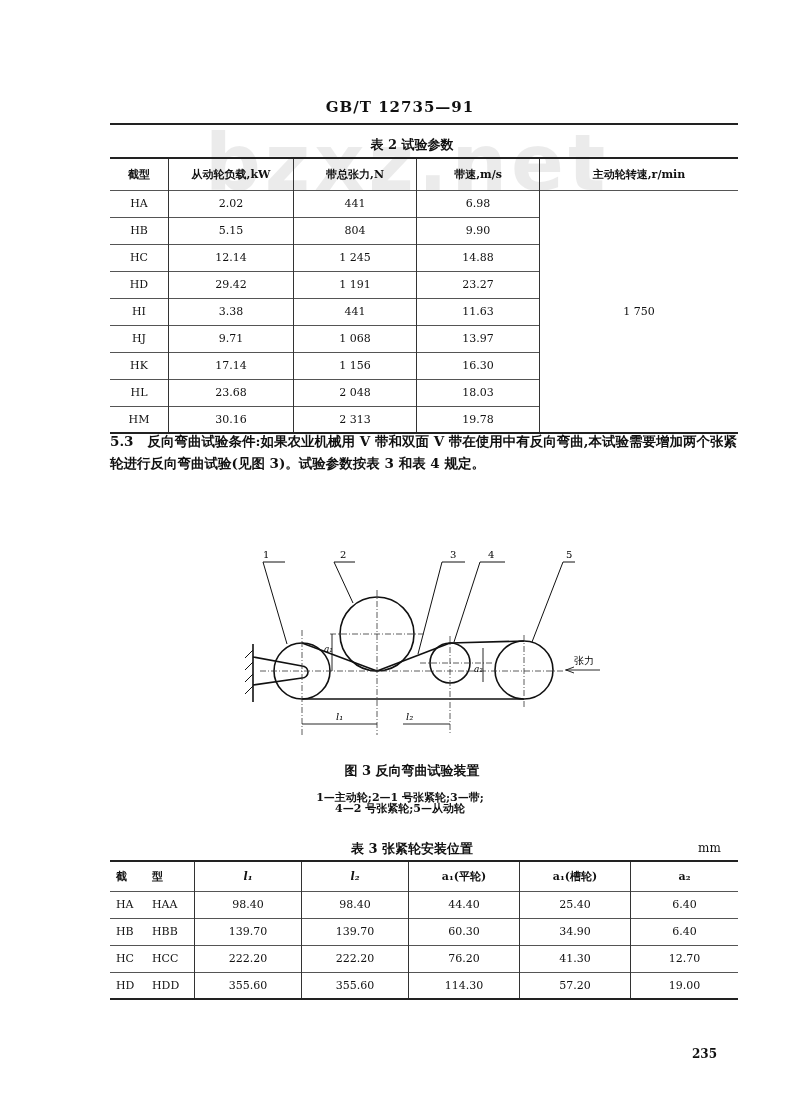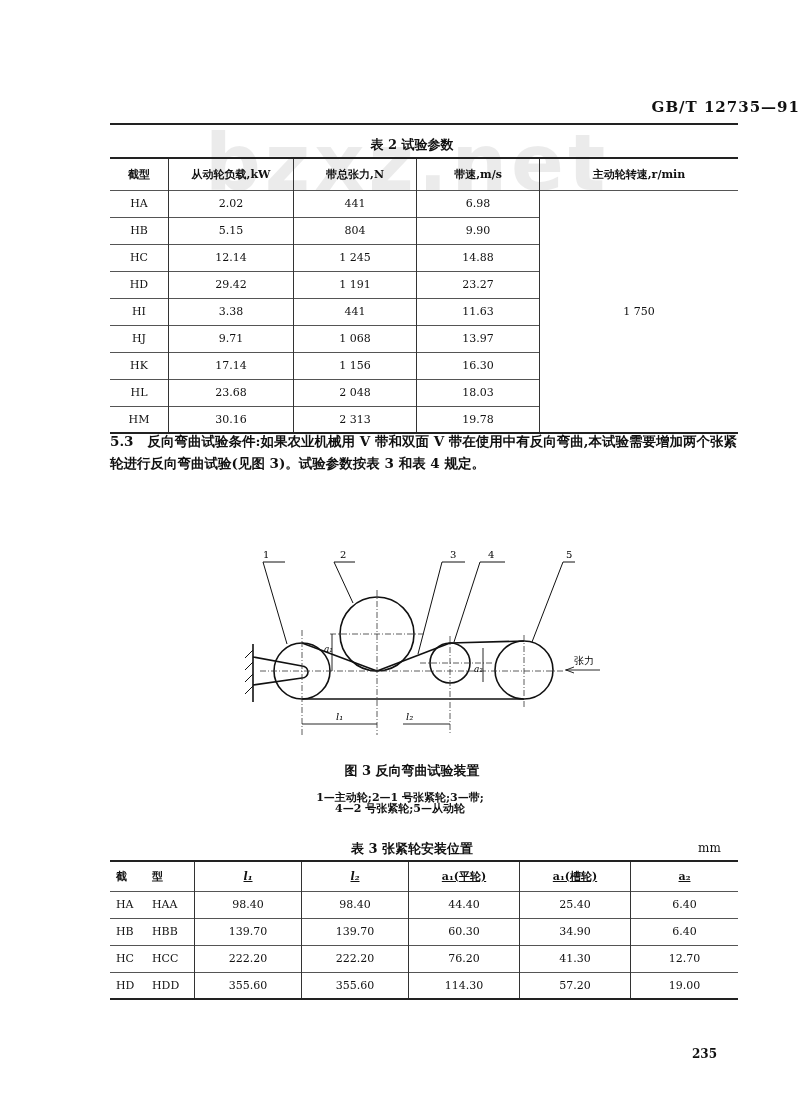--- a/index.html
+++ b/index.html
@@ -1,38 +1,38 @@
 <!DOCTYPE html>
 <html><head>
 <meta charset="utf-8">
 <style>
   html, body { margin: 0; padding: 0; background: #fff; }
   body { width: 800px; height: 1110px; position: relative; overflow: hidden;
          font-family: "DejaVu Serif", "Liberation Serif", serif; color: #111; }
   .abs { position: absolute; }
-  .header-code { left: 0; width: 800px; top: 98px; text-align: right; font-size: 15px; font-weight: bold; letter-spacing: 1px; }
+  .header-code { left: 0; width: 800px; top: 98px; text-align: center; font-size: 15px; font-weight: bold; letter-spacing: 1px; }
   .header-rule { left: 110px; width: 628px; top: 123px; border-top: 2px solid #222; }
   .caption { left: 0; width: 800px; text-align: center; font-size: 13px; font-weight: bold; padding-left: 12px; }
   table.t { position: absolute; border-collapse: collapse; font-size: 11px; }
   table.t td, table.t th { border-left: 1px solid #333; text-align: center; font-weight: normal; padding: 0; }
   table.t td:first-child, table.t th:first-child { border-left: none; }
   table.t tr { border-bottom: 1px solid #555; }
   table.t { border-top: 2px solid #222; border-bottom: 2px solid #222; }
   table.t th { font-weight: bold; }
   #t2 { left: 110px; top: 157px; width: 628px; }
   #t2 tr { height: 27px; }
   #t2 tr.hd { height: 32px; }
   .para { left: 110px; width: 630px; font-size: 13.5px; line-height: 22px; top: 430px; font-weight: bold; }
   .fig-caption { top: 762px; }
   .legend-line { left: 0; width: 800px; text-align: center; font-size: 11px; font-weight: bold; }
   #t3cap { top: 840px; }
   .unit { left: 698px; top: 841px; font-size: 12px; }
   #t3 { left: 110px; top: 860px; width: 628px; }
   #t3 tr { height: 27px; }
-  #t3 tr.hd { height: 30px; text-decoration: underline; }
+  #t3 tr.hd { height: 30px; }
   .sec-a, .sec-b { display: inline-block; width: 36px; text-align: left; }
   .watermark { left: 205px; top: 118px; font-family: "DejaVu Sans", sans-serif; font-size: 78px; font-weight: bold;
                color: rgba(0,0,0,0.08); letter-spacing: 4px; }
   .pageno { left: 692px; top: 1047px; font-size: 12px; font-weight: bold; }
   svg text { font-family: "DejaVu Serif", serif; }
 </style>
 </head>
 <body>
 
 <div class="abs watermark">bzxz.net</div>

